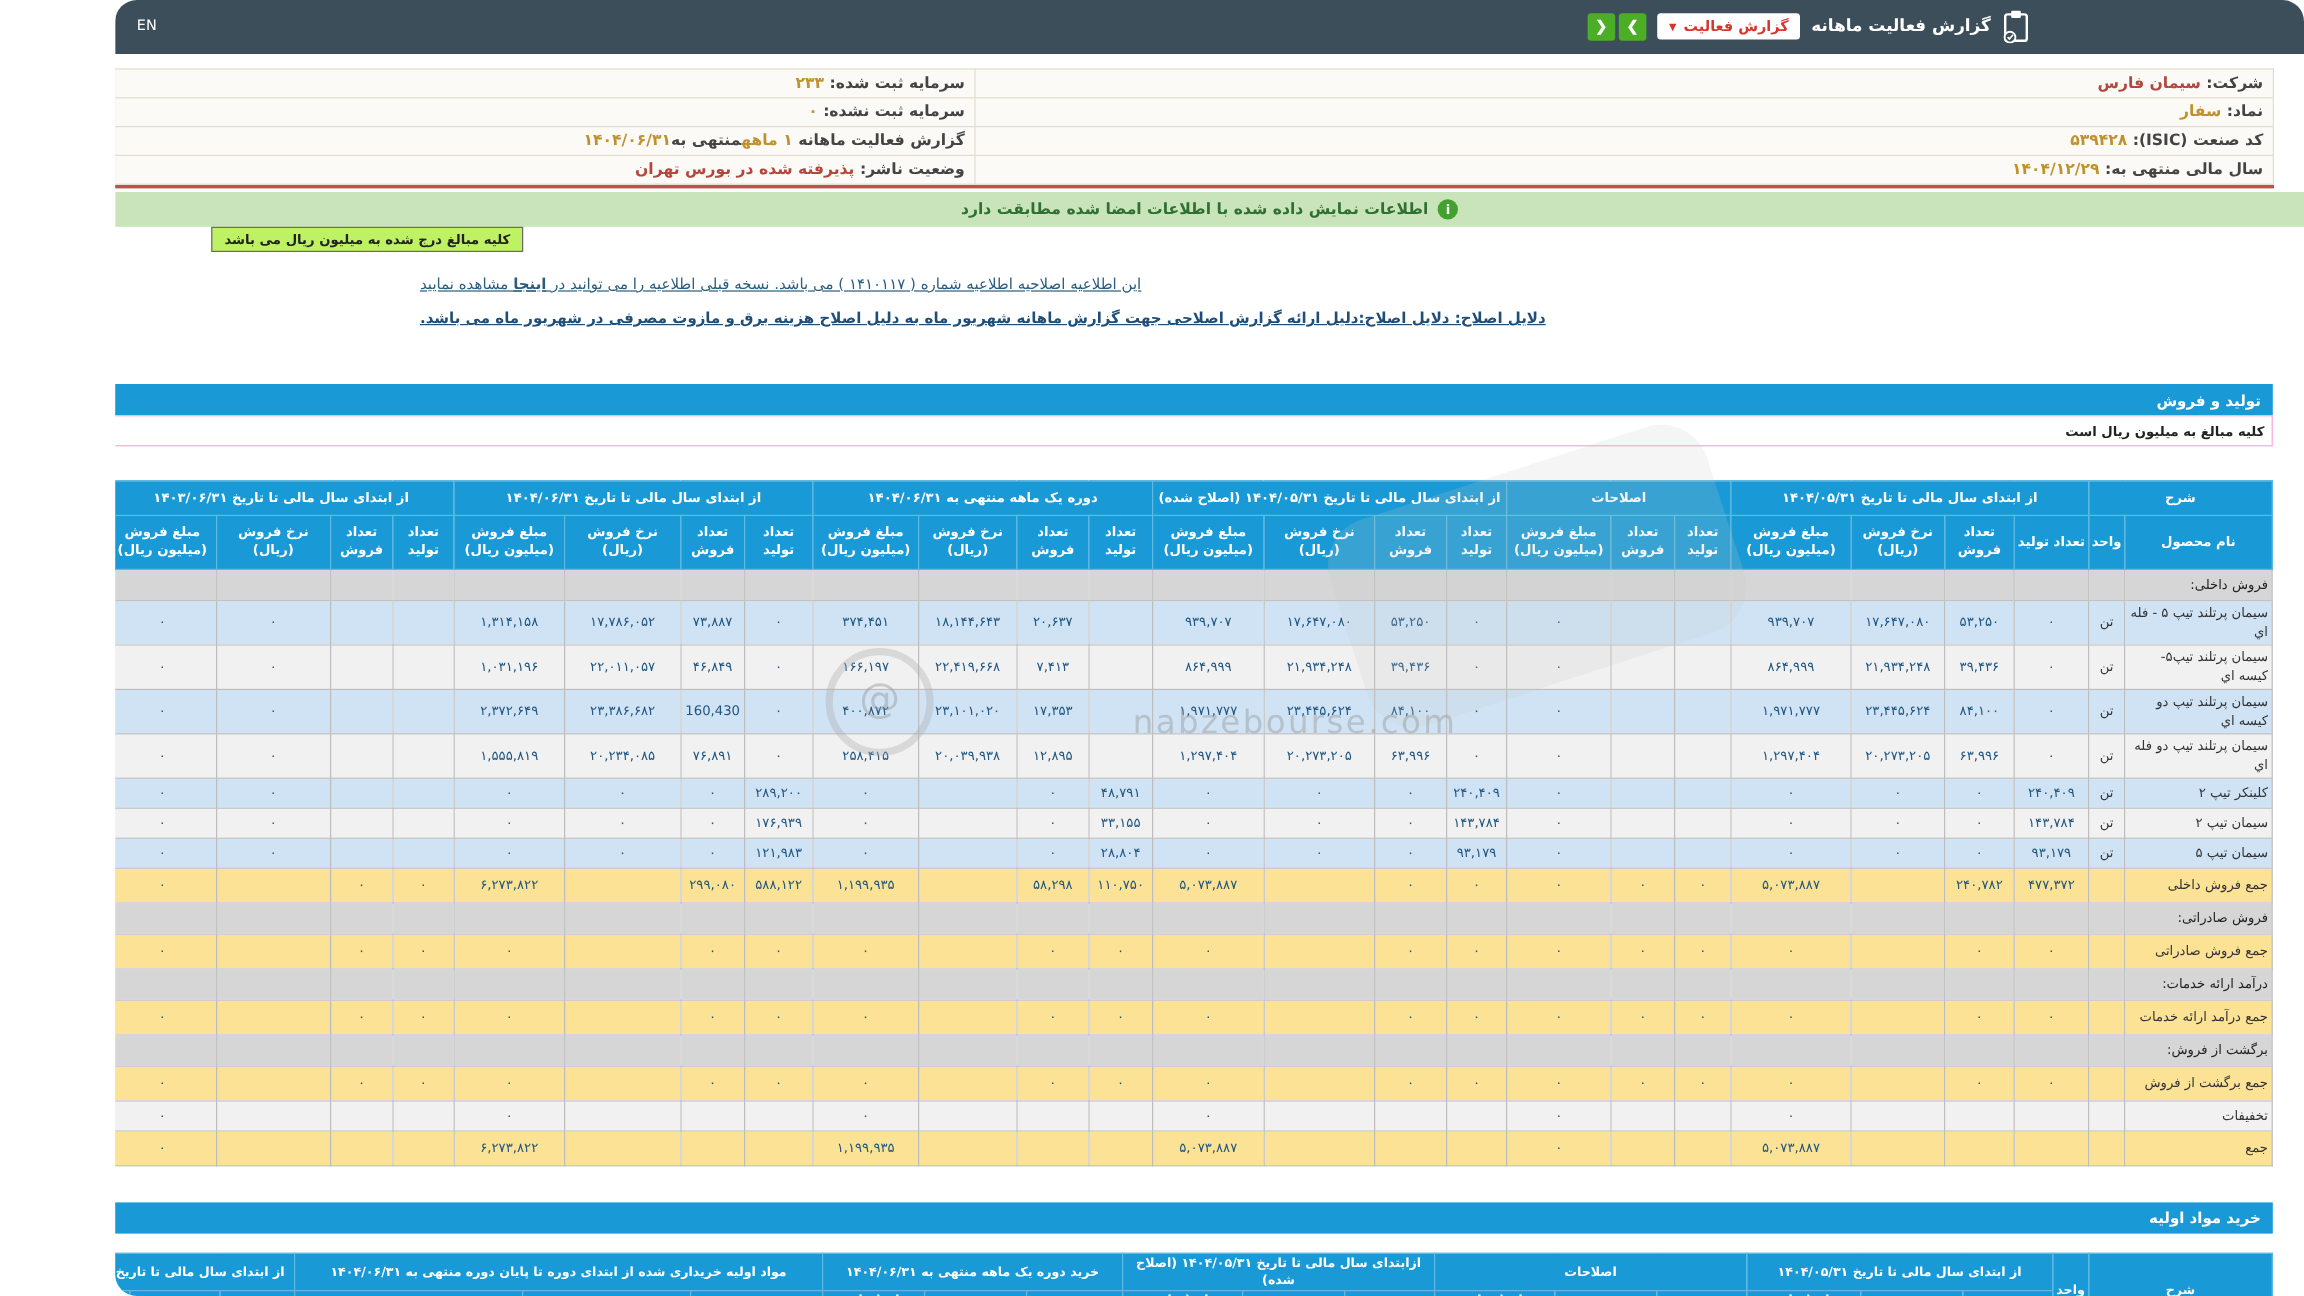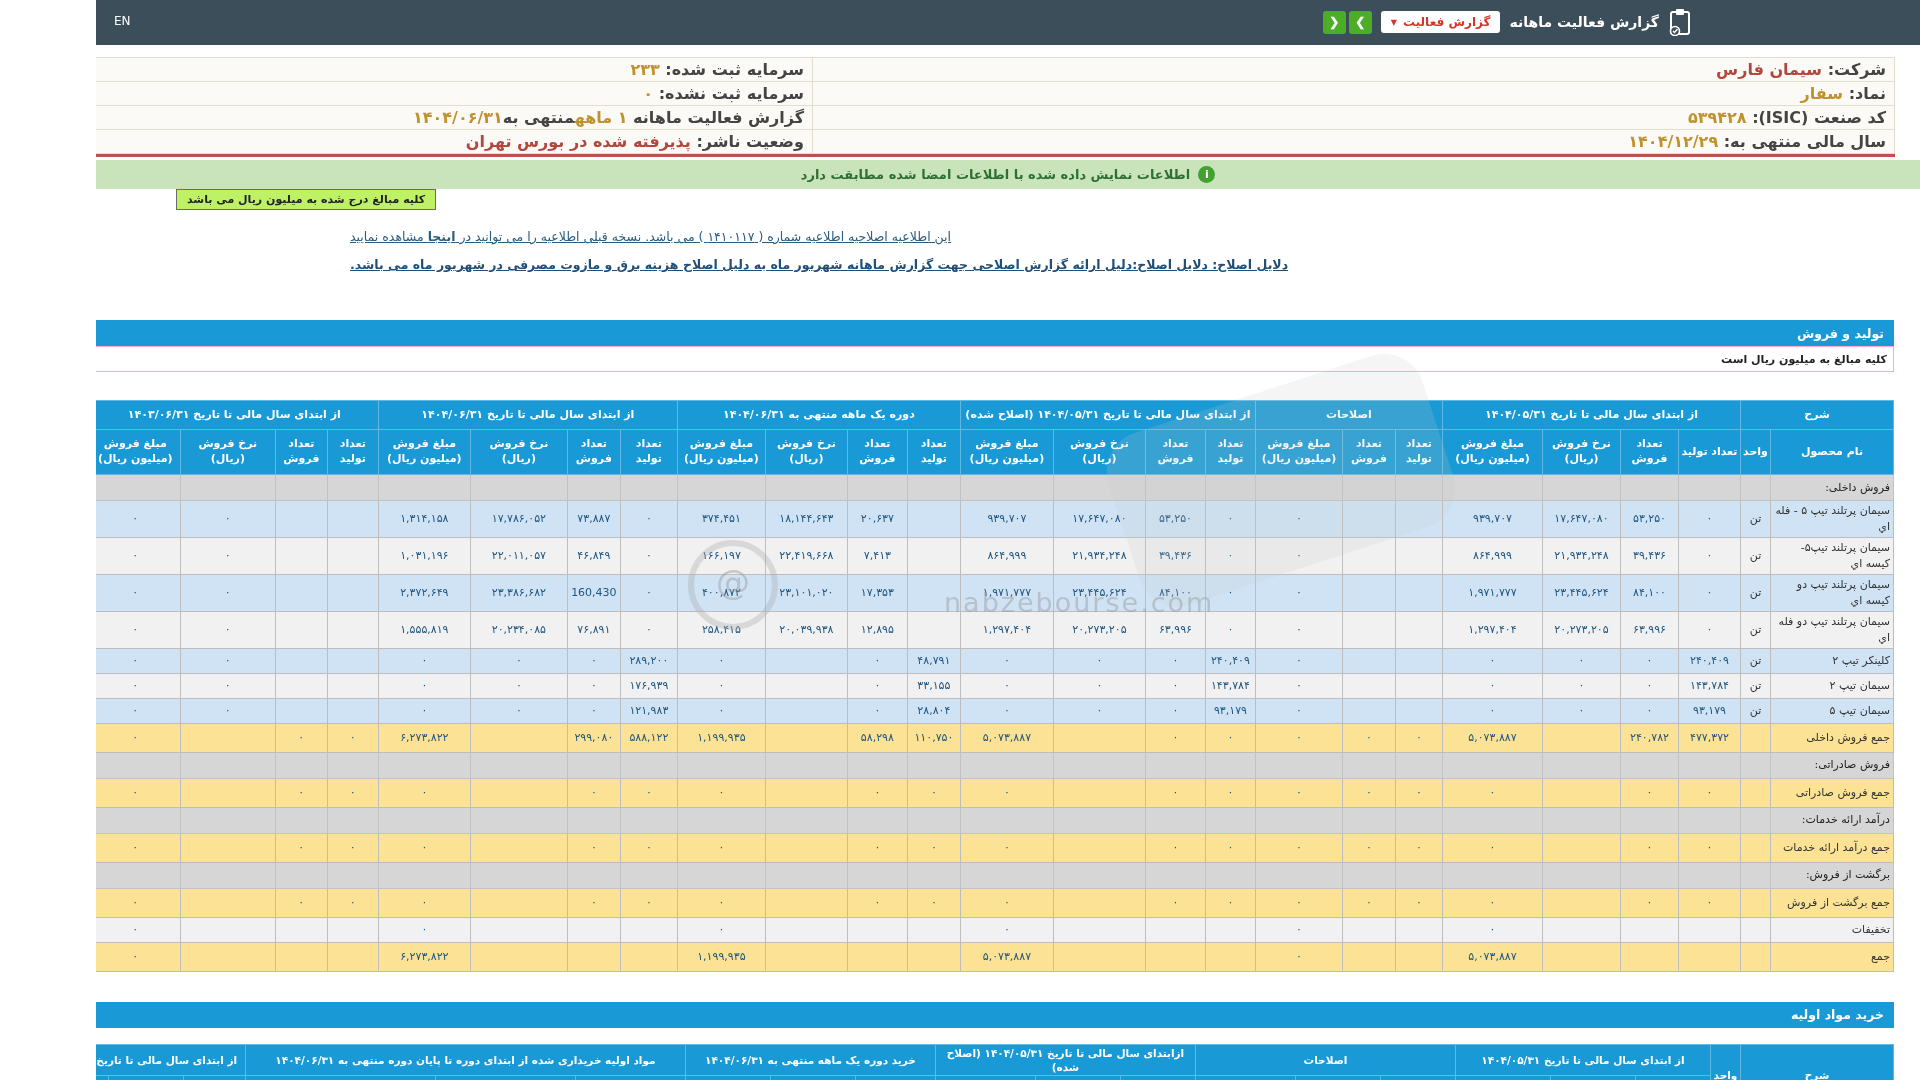--- a/index.html
+++ b/index.html
@@ -1,29 +1,29 @@
 <!DOCTYPE html>
 <html dir="rtl" lang="fa"><head>
 <meta charset="utf-8">
 <style>
   html,body{margin:0;padding:0;background:#fff;font-family:"DejaVu Sans",sans-serif;}
-  #page{position:relative;width:1824px;height:1080px;overflow:hidden;background:#fff;}
+  #page{position:relative;width:1824px;height:1080px;overflow:hidden;background:#fff;border-radius:18px;}
   
   .navbar{position:relative;height:45px;background:#3c4e5a;}
   .nav-left{position:absolute;left:18px;top:14px;color:#fff;font-size:12px;text-decoration:none;cursor:pointer;}
   .nav-right{position:absolute;right:228px;top:8px;display:flex;align-items:center;gap:9px;direction:rtl;}
   .nav-title{color:#fff;font-size:14px;font-weight:bold;}
   .dd-btn{background:#fff;border:none;border-radius:3px;padding:4px 10px;color:#d9342b;font-size:12px;font-weight:bold;display:flex;align-items:center;gap:6px;cursor:pointer;font-family:inherit;}
   .dd-caret{font-size:8px;color:#d9342b;}
   .green-btn{width:23px;height:23px;background:#4cae27;border:none;border-radius:3px;color:#fff;font-weight:bold;font-size:12px;line-height:23px;text-align:center;padding:0;cursor:pointer;}
   .nav-arrows{display:flex;flex-direction:row-reverse;gap:3px;}
   
   .info-wrap{width:1800px;margin:12px 25px 0 auto;border-bottom:3px solid #c0504d;}
   .info-table{width:100%;border-collapse:collapse;background:#fbfaf7;}
-  .info-table td{border:1px solid #e3ddd1;font-size:16px;color:#444;font-weight:bold;height:23px;padding:0 8px;text-align:right;}
+  .info-table td{border:1px solid #e3ddd1;font-size:13px;color:#444;font-weight:bold;height:23px;padding:0 8px;text-align:right;}
   .info-table td.l{width:700px;}
   .info-table .val{color:#c0922e;font-weight:bold;}
   .info-table .val-red{color:#b3473d;font-weight:bold;}
   .info-table .mid{color:#444;}
   
   .green-bar{height:29px;background:#c9e4ba;display:flex;align-items:center;justify-content:center;gap:8px;margin-top:3px;}
   .green-bar .txt{color:#2e7031;font-size:13px;font-weight:bold;}
   .info-badge{width:17px;height:17px;border-radius:50%;background:#43a12f;color:#fff;font-size:11px;font-weight:bold;text-align:center;line-height:17px;}
   .million-box{position:absolute;left:80px;top:189px;border:1px solid #6a6a6a;background:#bef264;padding:3px 10px;font-size:11px;font-weight:bold;color:#222;white-space:nowrap;}
   .amend{width:1570px;text-align:left;text-decoration:underline;}

